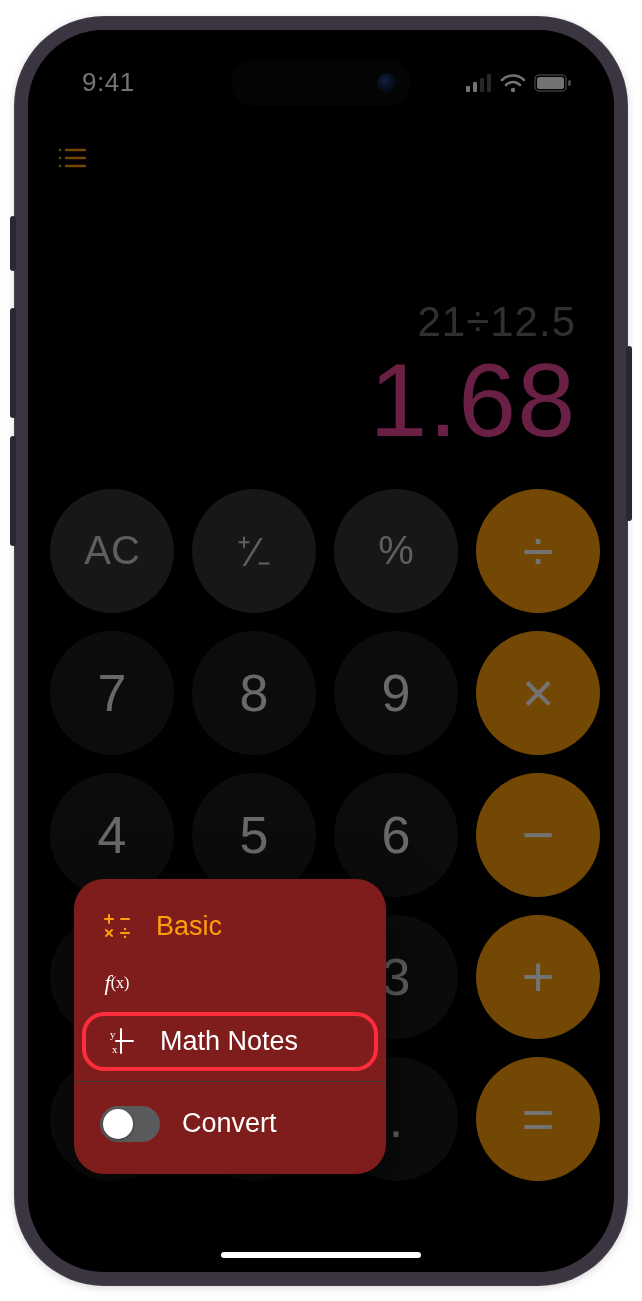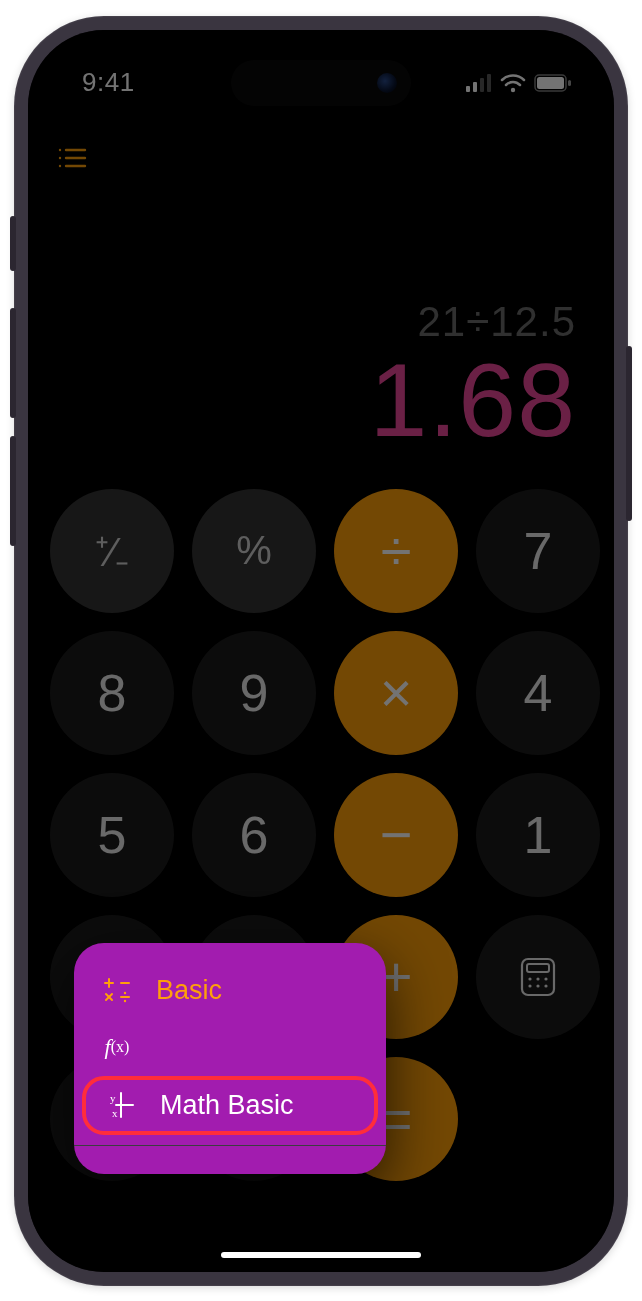--- a/index.html
+++ b/index.html
@@ -110,21 +110,21 @@
     position: absolute;
     inset: 0;
     background: rgba(0,0,0,0.55);
     pointer-events: none;
   }
   .mode-menu {
     position: absolute;
     left: 46px;
     bottom: 98px;
     width: 312px;
-    background: #a21caf;
+    background: #7f1d1d;
     border-radius: 30px;
     padding: 18px 0;
     box-shadow: 0 20px 60px rgba(0,0,0,0.7);
   }
   .mode-item {
     display: flex;
     align-items: center;
     gap: 22px;
     padding: 14px 26px;
     font-size: 27px;
@@ -231,20 +231,21 @@
           </svg>
         </div>
       </div>
 
       <div class="display-area">
         <div class="expr">21÷12.5</div>
         <div class="result">1.68</div>
       </div>
 
       <div class="keypad">
+        <div class="key func">AC</div>
         <div class="key func">⁺⁄₋</div>
         <div class="key func">%</div>
         <div class="key op">÷</div>
 
         <div class="key num">7</div>
         <div class="key num">8</div>
         <div class="key num">9</div>
         <div class="key op">×</div>
 
         <div class="key num">4</div>
@@ -304,22 +305,26 @@
         <span class="ico">
           <svg width="30" height="30" viewBox="0 0 30 30">
             <g stroke="#fff" stroke-width="2" stroke-linecap="round" fill="none">
               <text x="4" y="12" font-size="11" fill="#fff" stroke="none" font-family="serif">y</text>
               <line x1="15" y1="3" x2="15" y2="27"></line>
               <line x1="10" y1="15" x2="27" y2="15"></line>
               <text x="6" y="27" font-size="11" fill="#fff" stroke="none" font-family="serif">x</text>
             </g>
           </svg>
         </span>
-        <span>Math Basic</span>
+        <span>Math Notes</span>
       </div>
 
       <div class="menu-sep"></div>
 
+      <div class="mode-item">
+        <span class="toggle"></span>
+        <span>Convert</span>
+      </div>
     </div>
 
     <div class="home-bar"></div>
   </div>
 </div>
 
 </body></html>

